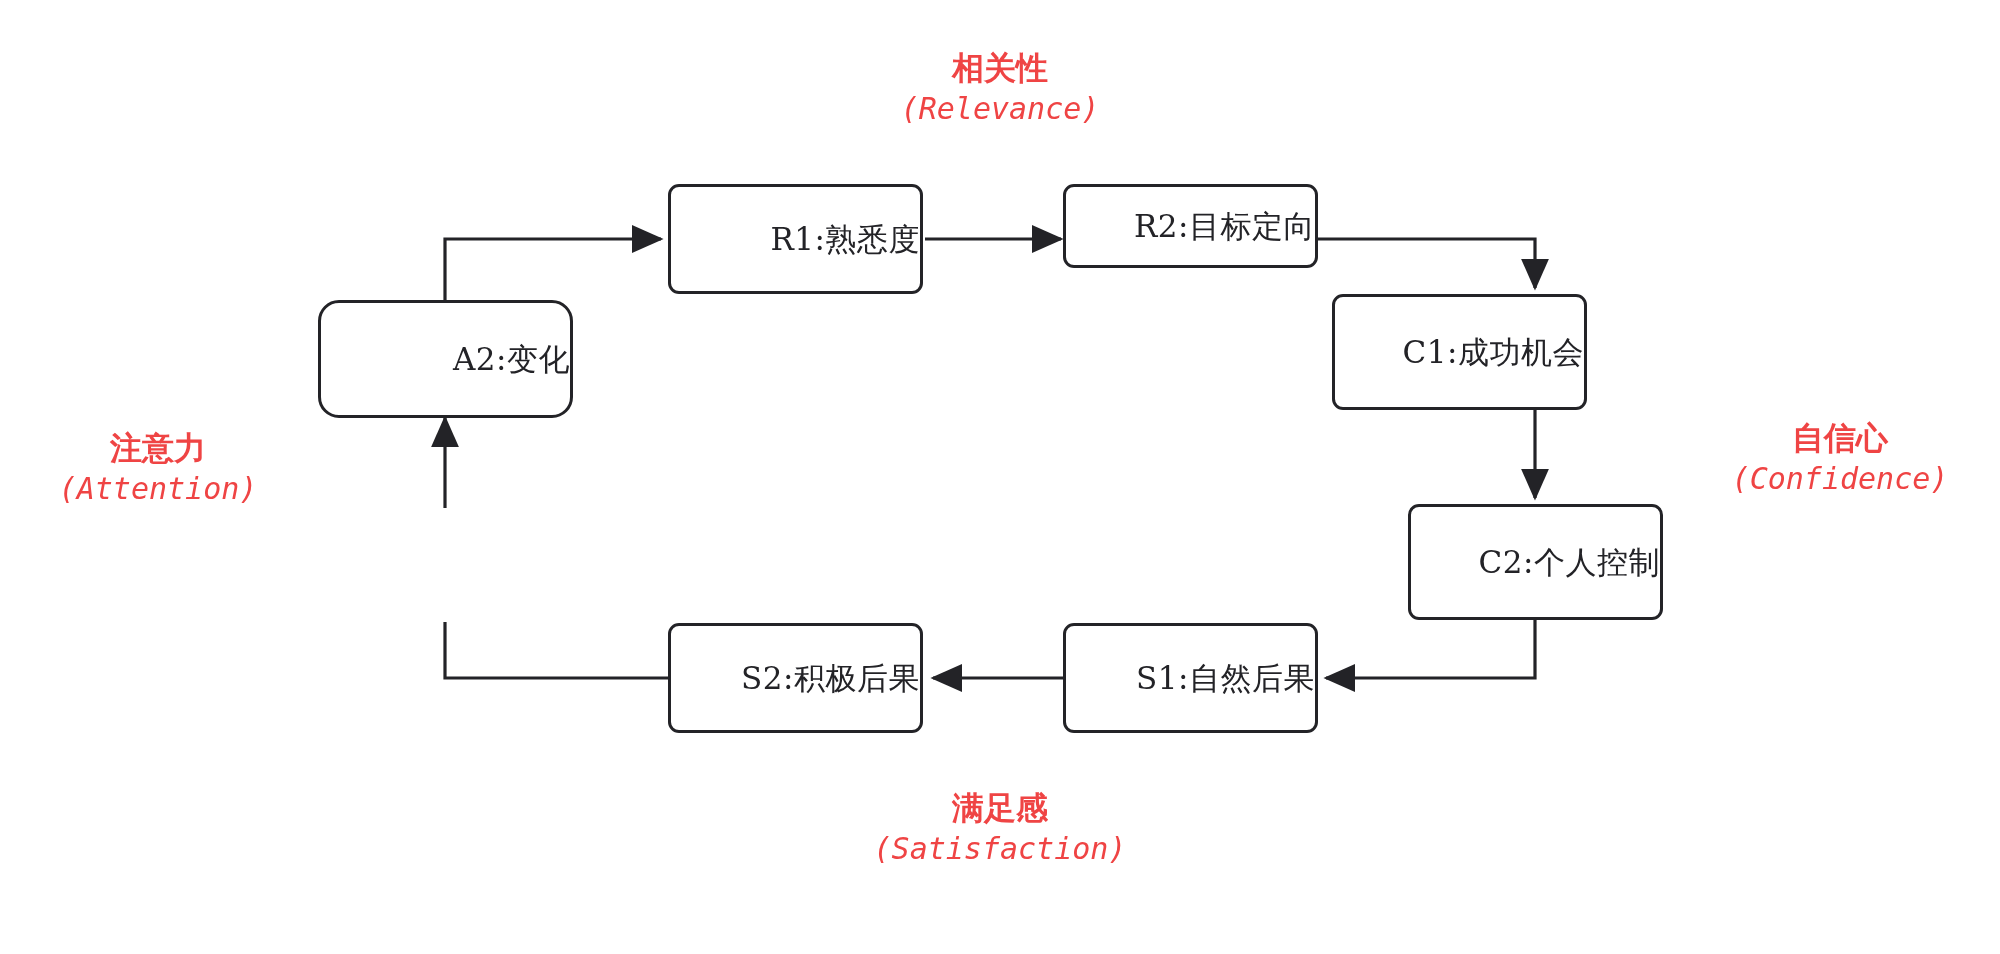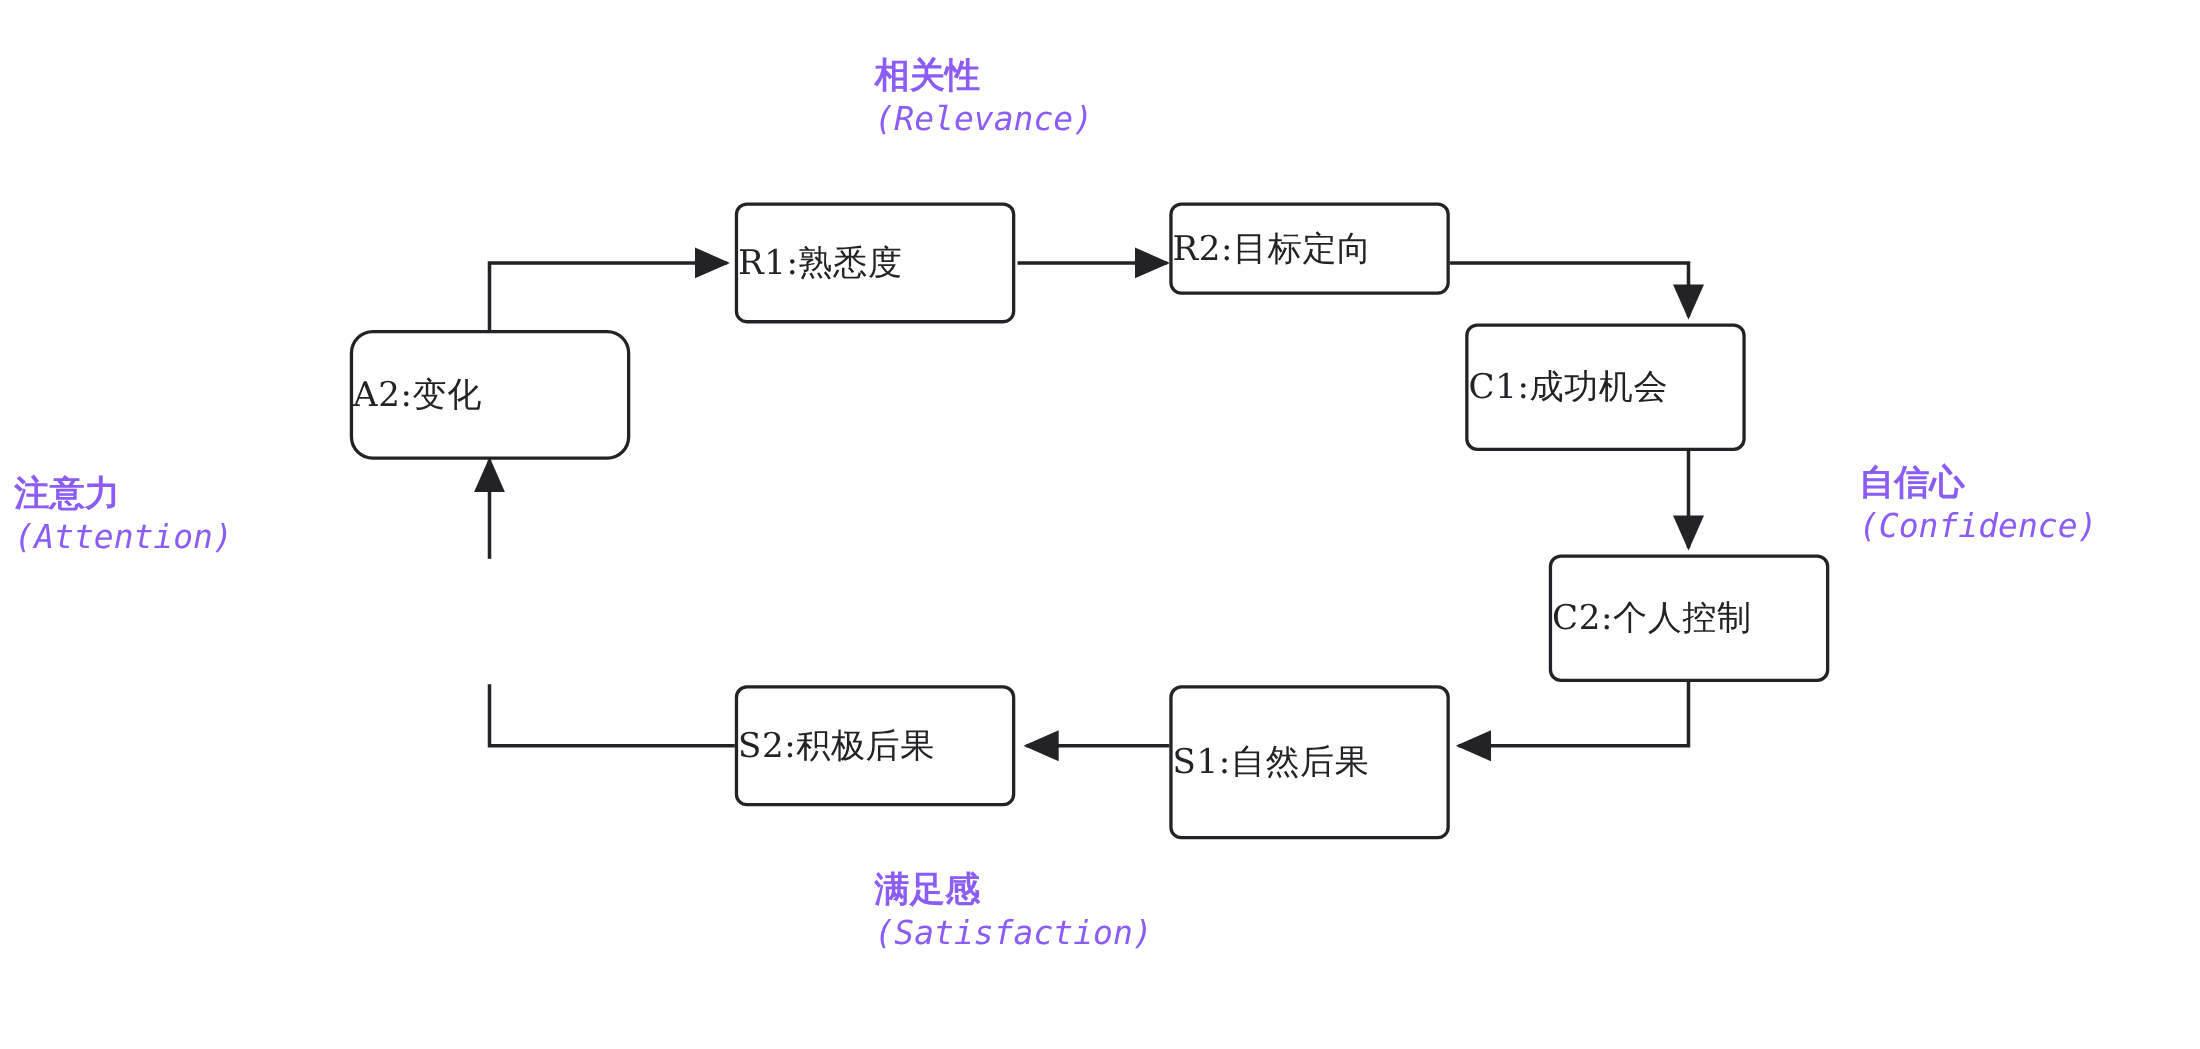--- a/index.html
+++ b/index.html
@@ -29,36 +29,36 @@
     overflow: visible;
   }
   .node {
     position: absolute;
     box-sizing: border-box;
     background: #ffffff;
     border: 3px solid #232327;
     border-radius: 11px;
     display: flex;
     align-items: center;
-    justify-content: flex-start;
+    justify-content: flex-end;
     z-index: 3;
   }
   .node-label {
     font-family: "DejaVu Serif", "Liberation Serif", serif;
     font-size: 31px;
     line-height: 1;
     color: #232327;
     white-space: nowrap;
     letter-spacing: 0.5px;
   }
   .group-label {
     position: absolute;
-    text-align: left;
+    text-align: center;
     z-index: 2;
-    color: #8b5cf6;
+    color: #ef4444;
   }
   .group-cn {
     font-family: "DejaVu Serif", "Liberation Serif", serif;
     font-size: 32px;
     font-weight: 700;
     line-height: 1.28;
     display: block;
     white-space: nowrap;
   }
   .group-en {
@@ -108,21 +108,21 @@
   </div>
 
   <div class="node" style="left:1332px; top:294px; width:255px; height:116px;">
     <span class="node-label">C1:成功机会</span>
   </div>
 
   <div class="node" style="left:1408px; top:504px; width:255px; height:116px;">
     <span class="node-label">C2:个人控制</span>
   </div>
 
-  <div class="node" style="left:1063px; top:623px; width:255px; height:140px;">
+  <div class="node" style="left:1063px; top:623px; width:255px; height:110px;">
     <span class="node-label">S1:自然后果</span>
   </div>
 
   <div class="node" style="left:668px; top:623px; width:255px; height:110px;">
     <span class="node-label">S2:积极后果</span>
   </div>
 
 
   <div class="node" style="left:318px; top:300px; width:255px; height:118px;border-radius:21px;">
     <span class="node-label">A2:变化</span>

